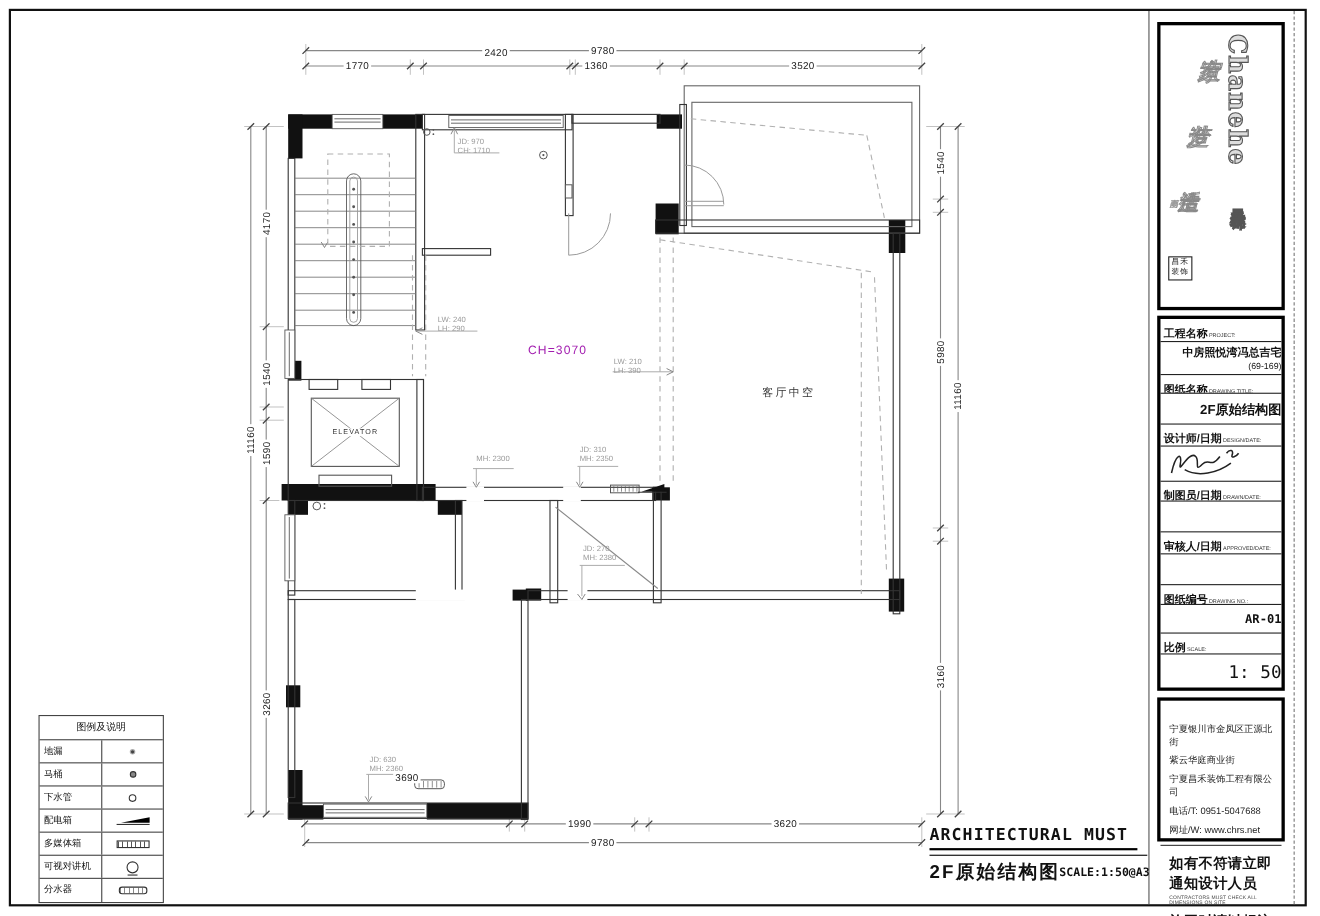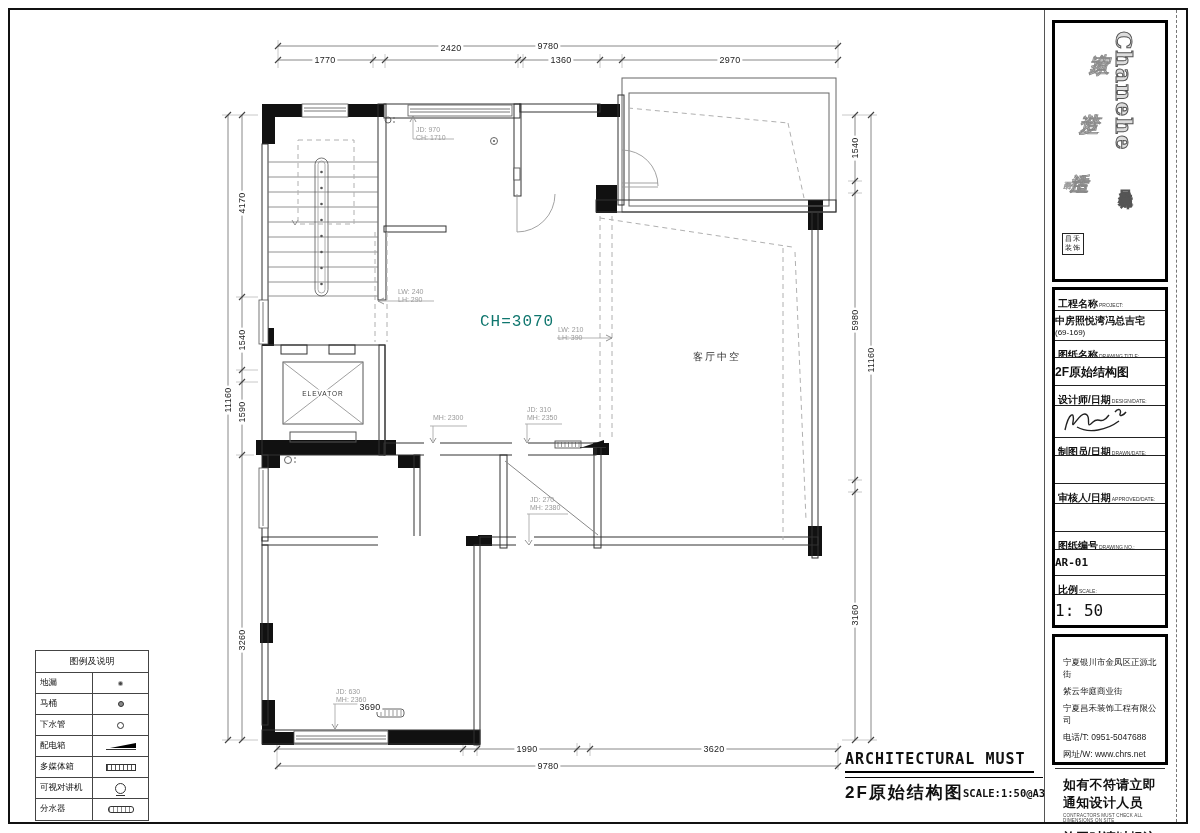--- a/index.html
+++ b/index.html
@@ -11,21 +11,21 @@
   .sep{position:absolute;left:1044px;top:10px;height:812px;border-left:1px solid #555}
   .fold{position:absolute;left:1176px;top:10px;height:812px;border-left:1.5px dashed #777}
   
   .dlab{position:absolute;transform:translate(-50%,-50%);background:#fff;padding:0 2px;
         font-size:9px;color:#222;letter-spacing:.3px;white-space:nowrap}
   .dlabv{position:absolute;transform:translate(-50%,-50%) rotate(-90deg);background:#fff;padding:0 2px;
         font-size:9px;color:#222;letter-spacing:.3px;white-space:nowrap}
   
   .note{position:absolute;font-size:7px;line-height:8px;color:#9a9a9a;white-space:nowrap}
   .note span{display:block}
-  .chlab{position:absolute;font-family:Liberation Mono, monospace;font-size:16px;color:#0f766e;letter-spacing:1px;background:#fff}
+  .chlab{position:absolute;font-family:Liberation Sans, sans-serif;font-size:11px;color:#a21caf;letter-spacing:1px;background:#fff}
   .voidlab{position:absolute;font-size:10px;color:#333;letter-spacing:2px}
   .elevlab{position:absolute;transform:translate(-50%,-50%);font-size:6.5px;letter-spacing:1px;color:#333;background:#fff;padding:0 1px}
   
   .legend{position:absolute;left:35px;top:650px;width:114px;border:1px solid #444;background:#fff;box-sizing:border-box}
   .lg-title{height:21px;line-height:21px;text-align:center;font-size:9px;border-bottom:1px solid #444}
   .lg-row{display:flex;height:21px;border-bottom:1px solid #444;box-sizing:border-box}
   .lg-row:last-child{border-bottom:none}
   .lg-label{width:57px;padding:4px 0 0 4px;font-size:8.5px;border-right:1px solid #444;box-sizing:border-box}
   .lg-sym{flex:1;display:flex;align-items:center;justify-content:center}
   .s-dot1{width:3px;height:3px;border-radius:50%;background:#444;box-shadow:0 0 0 1px #aaa}
@@ -58,21 +58,21 @@
   .cal2{left:20px;top:74px;font-size:21px}
   .cal3{left:12px;top:136px;font-size:19px}
   .cal-s{position:absolute;left:5px;top:152px;writing-mode:vertical-rl;font-size:8px;color:#999;font-style:italic}
   .seal{position:absolute;left:7px;top:210px;width:20px;height:20px;border:1.5px solid #222;font-size:7px;
         line-height:9px;text-align:center;letter-spacing:1px;overflow:hidden}
   .tb-r{border-bottom:1px solid #222;box-sizing:border-box;overflow:hidden}
   .tb-r:last-child{border-bottom:none}
   .tb-l{font-size:10px;font-weight:bold}
   .tb-e{font-size:5px;color:#333;margin-left:1px}
   .tb-lab{padding:3px 3px 0}
-  .tb-c{text-align:left}
+  .tb-c{text-align:right}
   .ab-l{margin-bottom:5px;color:#222}
   .ab-div{border-top:1px solid #333;margin:7px -8px 7px}
   .ab-n{font-size:13px;font-weight:bold;letter-spacing:.3px}
   .ab-en{font-size:4.5px;color:#444;margin:1px 0 6px;letter-spacing:.2px}
 </style>
 </head>
 <body>
 
 <svg class="abs" width="1200" height="833" viewBox="0 0 1200 833">
 
@@ -244,22 +244,22 @@
   </g>
 </svg>
 
 <div class="outer"></div>
 <div class="sep"></div>
 <div class="fold"></div>
 
 <div class="dlab" style="left:548px;top:46px">9780</div>
 <div class="dlab" style="left:325px;top:60px">1770</div>
 <div class="dlab" style="left:451px;top:48px">2420</div>
-<div class="dlab" style="left:561px;top:60px">1360</div>
-<div class="dlab" style="left:730px;top:60px">2970</div>
+<div class="dlab" style="left:542px;top:60px">1360</div>
+<div class="dlab" style="left:730px;top:60px">3520</div>
 <div class="dlab" style="left:370px;top:707px">3690</div>
 <div class="dlab" style="left:527px;top:749px">1990</div>
 <div class="dlab" style="left:714px;top:749px">3620</div>
 <div class="dlab" style="left:548px;top:766px">9780</div>
 <div class="dlabv" style="left:242px;top:203px">4170</div>
 <div class="dlabv" style="left:242px;top:340px">1540</div>
 <div class="dlabv" style="left:242px;top:412px">1590</div>
 <div class="dlabv" style="left:242px;top:640px">3260</div>
 <div class="dlabv" style="left:228px;top:400px">11160</div>
 <div class="dlabv" style="left:855px;top:148px">1540</div>

